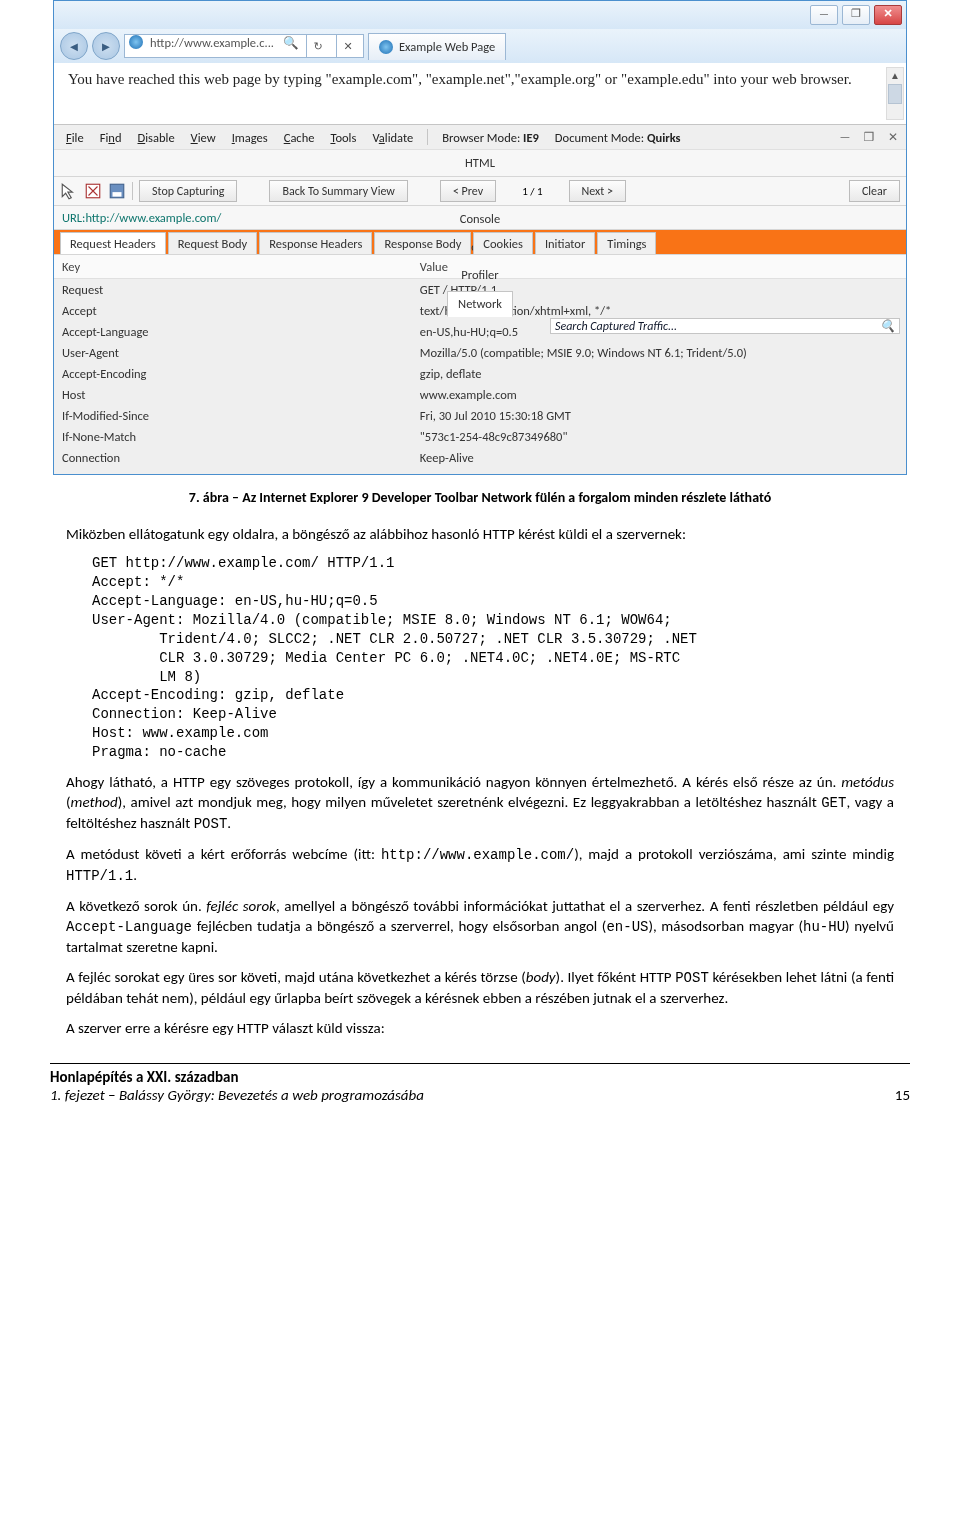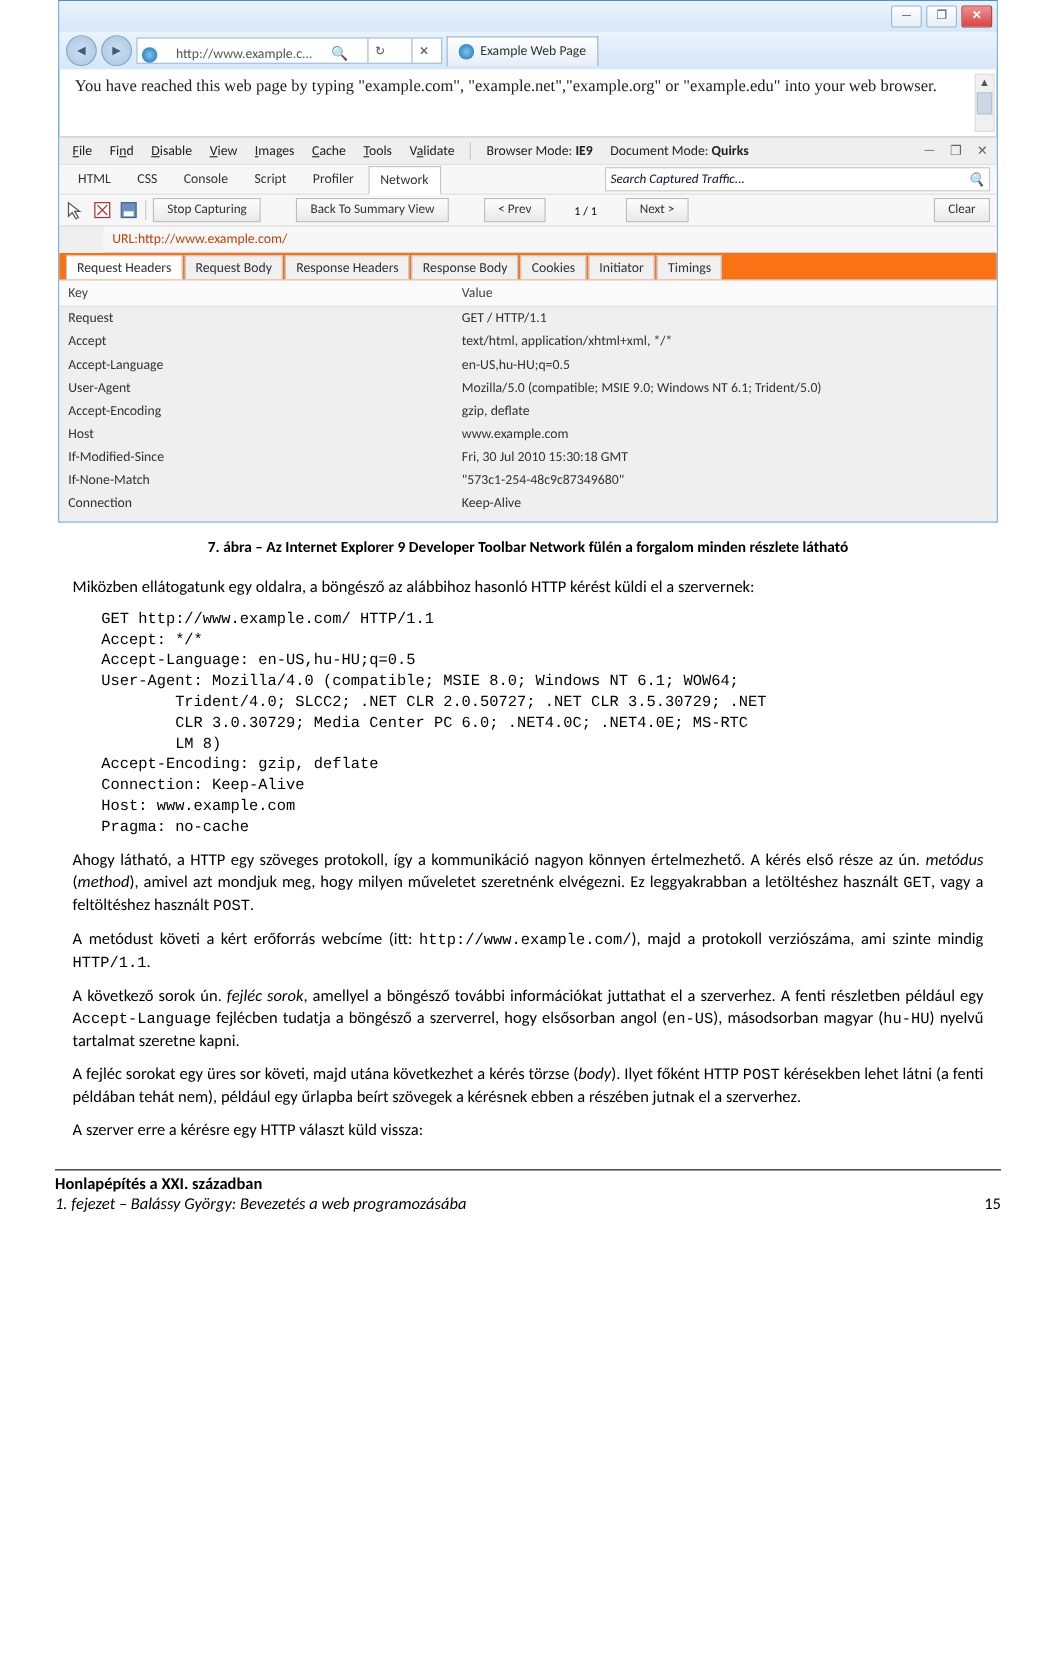--- a/index.html
+++ b/index.html
@@ -3,43 +3,43 @@
 <meta charset="utf-8">
 <style>
   body { margin:0; font-family:Calibri,Arial,sans-serif; font-size:15px; color:#000; background:#fff; width:960px; }
   .page { padding:0 50px 30px 50px; }
   .ie-window { border:1px solid #4a8fce; width:852px; margin:0 auto; background:#fff; }
   .titlebar { height:28px; background:linear-gradient(#eaf3fb,#d6e7f7); display:flex; align-items:center; justify-content:flex-end; padding:0 4px; }
   .win-btn { width:26px; height:18px; margin-left:4px; border:1px solid #9bb7d4; background:linear-gradient(#fefefe,#e6eef7); border-radius:2px; font-size:11px; text-align:center; line-height:16px; color:#555; }
   .win-btn.close { background:linear-gradient(#f08f8f,#d74646); border-color:#a83a3a; color:#fff; font-weight:bold; }
   .addr-row { height:30px; display:flex; align-items:center; padding:2px 6px; background:linear-gradient(#eaf3fb,#d6e7f7); gap:4px; }
   .nav-arrow { width:26px; height:26px; border-radius:50%; background:radial-gradient(#cddff0,#a9c6e3); border:1px solid #7fa5c9; display:flex; align-items:center; justify-content:center; color:#3b5e82; font-size:13px; }
-  .addr-field { flex:0 0 230px; height:22px; border:1px solid #9bb7d4; background:#fff; display:flex; align-items:flex-end; font-size:12.5px; padding:0 4px; color:#555; gap:17px; }
+  .addr-field { flex:0 0 230px; height:22px; border:1px solid #9bb7d4; background:#fff; display:flex; align-items:flex-start; font-size:12.5px; padding:0 4px; color:#555; gap:7px; }
   .addr-sep { width:22px; height:22px; border-left:1px solid #9bb7d4; display:flex; align-items:center; justify-content:center; font-size:11px; color:#555; }
   .tab { height:26px; border:1px solid #9bb7d4; border-bottom:none; background:linear-gradient(#fefefe,#e6eef7); display:flex; align-items:center; font-size:12.5px; padding:0 10px; gap:6px; color:#333; }
   .e-icon { width:14px; height:14px; border-radius:50%; background:radial-gradient(#7fc4f0,#1b6db3); display:inline-block; }
   .page-content { padding:8px 14px; font-family:"Times New Roman",serif; font-size:15px; color:#222; position:relative; }
   .vscroll { position:absolute; right:2px; top:4px; width:16px; bottom:4px; background:#f0f0f0; border:1px solid #dcdcdc; }
   .vscroll .arrow { height:16px; text-align:center; font-size:10px; color:#555; line-height:16px; }
   .vscroll .thumb { height:18px; background:#cdd8e4; margin:0 1px; border:1px solid #b5c3d2; }
   .devbar { border-top:1px solid #c5c5c5; background:#efefef; font-size:12.5px; }
   .dev-menu { display:flex; align-items:center; height:24px; padding:0 6px; gap:4px; }
   .dev-menu span.m { padding:0 6px; color:#222; }
   .dev-menu span.m u { text-decoration:underline; }
   .dev-menu .vsep { width:1px; height:16px; background:#c5c5c5; margin:0 4px; }
   .dev-menu .spacer { flex:1; }
   .dev-menu .wicon { width:14px; text-align:center; color:#666; font-size:12px; margin-left:6px; }
-  .dev-tabs { display:flex; align-items:center; height:26px; background:#f7f7f7; border-top:1px solid #e0e0e0; border-bottom:1px solid #d6d6d6; padding:0 6px; gap:2px; }
+  .dev-tabs { display:flex; align-items:center; height:26px; background:#f7f7f7; border-top:1px solid #e0e0e0; border-bottom:1px solid #d6d6d6; padding:0 6px; gap:2px;flex-direction:column; }
   .dev-tab { padding:2px 10px; height:20px; line-height:20px; border:1px solid transparent; color:#333; font-size:12.5px; }
   .dev-tab.active { background:#fff; border:1px solid #c5c5c5; border-bottom:1px solid #fff; position:relative; top:1px; }
   .dev-search { margin-left:auto; width:340px; height:20px; border:1px solid #c5c5c5; background:#fff; display:flex; align-items:center; padding:0 4px; font-style:italic; color:#0f172a; font-size:12px; justify-content:space-between; }
   .dev-toolbar { display:flex; align-items:center; height:28px; padding:0 6px; gap:6px; background:#f7f7f7; border-bottom:1px solid #d6d6d6; }
   .tool-ico { width:18px; height:18px; }
   .dev-btn { height:20px; padding:0 12px; border:1px solid #bcbcbc; background:linear-gradient(#fdfdfd,#e9e9e9); font-size:12px; line-height:20px; color:#333; }
-  .url-row { padding:4px 8px; font-size:12.5px; color:#c2410c; background:#f7f7f7; border-bottom:1px solid #d6d6d6;margin-left:40px; }
+  .url-row { padding:4px 8px; font-size:12.5px; color:#0f766e; background:#f7f7f7; border-bottom:1px solid #d6d6d6; }
   .sub-tabs { display:flex; background:#f97316; padding:2px 6px 0 6px; gap:3px; border-bottom:1px solid #d6d6d6; font-size:12.5px;text-align:center; }
   .sub-tab { padding:3px 9px; border:1px solid #c5c5c5; border-bottom:none; background:#f0f0f0; color:#333; margin-right:-1px; }
   .sub-tab.active { background:#fff; }
   .hdr-table { width:100%; border-collapse:collapse; font-size:12.5px; }
   .hdr-table th { text-align:left; font-weight:normal; color:#444; padding:4px 8px; border-bottom:1px solid #e0e0e0; background:#fafafa; }
   .hdr-table td { padding:3px 8px; color:#333; white-space:nowrap; }
   .hdr-table .kcol { width:42%; }
   .caption { text-align:center; font-weight:bold; font-size:14px; margin:14px 0 18px 0; }
   p { text-align:justify; margin:10px 16px; line-height:1.35; }
   .mono { font-family:Consolas,"Courier New",monospace; font-size:14px; white-space:pre; margin:8px 0 8px 42px; line-height:1.35; }

